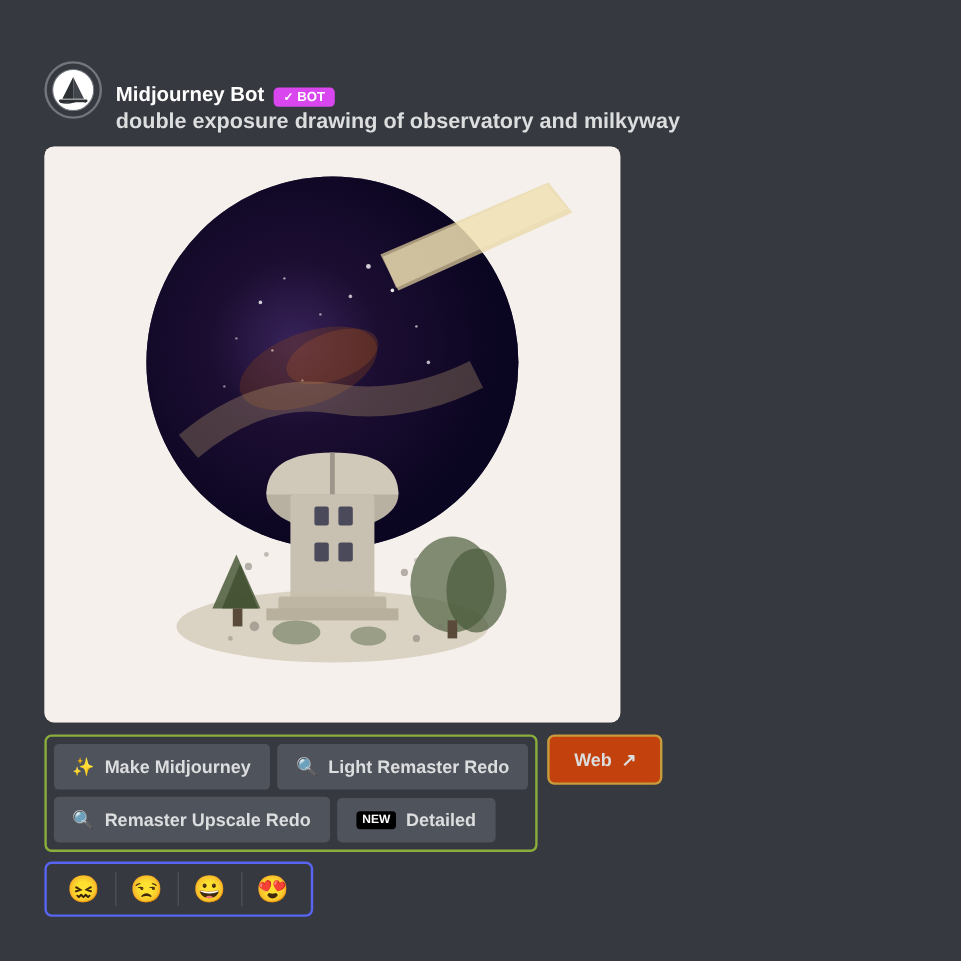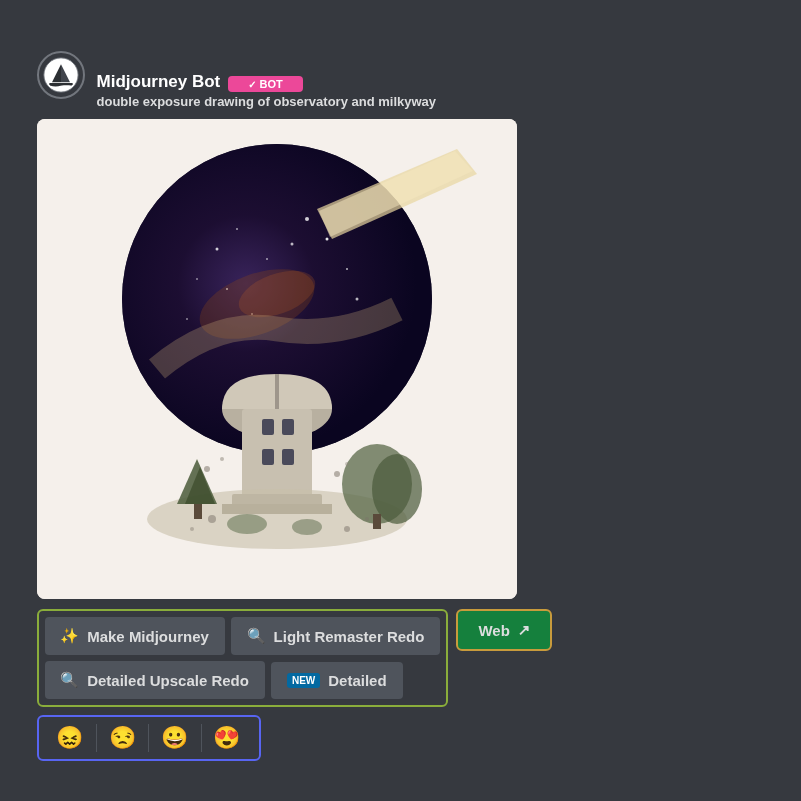--- a/index.html
+++ b/index.html
@@ -57,40 +57,40 @@
       gap: 8px;
     }
 
     .bot-name {
       color: #ffffff;
       font-size: 17px;
       font-weight: 700;
     }
 
     .bot-badge {
-      background-color: #ec4899;
+      background-color: #d946ef;
       color: #ffffff;
       font-size: 11px;
       font-weight: 700;
-      padding: 2px 20px;
+      padding: 2px 8px;
       border-radius: 4px;
       display: flex;
       align-items: center;
       gap: 3px;
       margin-top: 36px;
     }
 
     .bot-badge::before {
       content: '✓';
       font-size: 10px;
     }
 
     .prompt-text {
       color: #dcddde;
-      font-size: 13px;
+      font-size: 18px;
       font-weight: 600;
     }
 
     .image-container {
       margin: 8px 0 10px 0;
       border-radius: 8px;
       overflow: hidden;
       width: 480px;
       height: 480px;
       background: #f5f0eb;
@@ -121,38 +121,38 @@
     .buttons-group {
       border: 2px solid #8aad3b;
       border-radius: 6px;
       padding: 6px;
       display: flex;
       flex-direction: column;
       gap: 6px;
     }
 
     .web-btn {
-      background-color: #15803d;
+      background-color: #c2410c;
       color: #dcddde;
       border: 2px solid #c89b3c;
       border-radius: 6px;
       padding: 10px 20px;
       font-size: 15px;
       font-weight: 600;
       cursor: pointer;
       display: flex;
       align-items: center;
       gap: 8px;
       white-space: nowrap;
       align-self: flex-start;
       text-align: center;
     }
 
     .new-badge {
-      background-color: #0369a1;
+      background-color: #000000;
       color: #ffffff;
       font-size: 10px;
       font-weight: 800;
       padding: 2px 5px;
       border-radius: 3px;
     }
 
     .emoji-row {
       display: flex;
       align-items: center;
@@ -309,21 +309,21 @@
           <span>Make Midjourney</span>
         </button>
         <button class="action-btn">
           <span>🔍</span>
           <span>Light Remaster Redo</span>
         </button>
       </div>
       <div class="bottom-row-group">
         <button class="action-btn">
           <span>🔍</span>
-          <span>Detailed Upscale Redo</span>
+          <span>Remaster Upscale Redo</span>
         </button>
         <button class="action-btn">
           <span class="new-badge">NEW</span>
           <span>Detailed</span>
         </button>
       </div>
     </div>
     <button class="web-btn">
       <span>Web</span>
       <span>↗</span>

